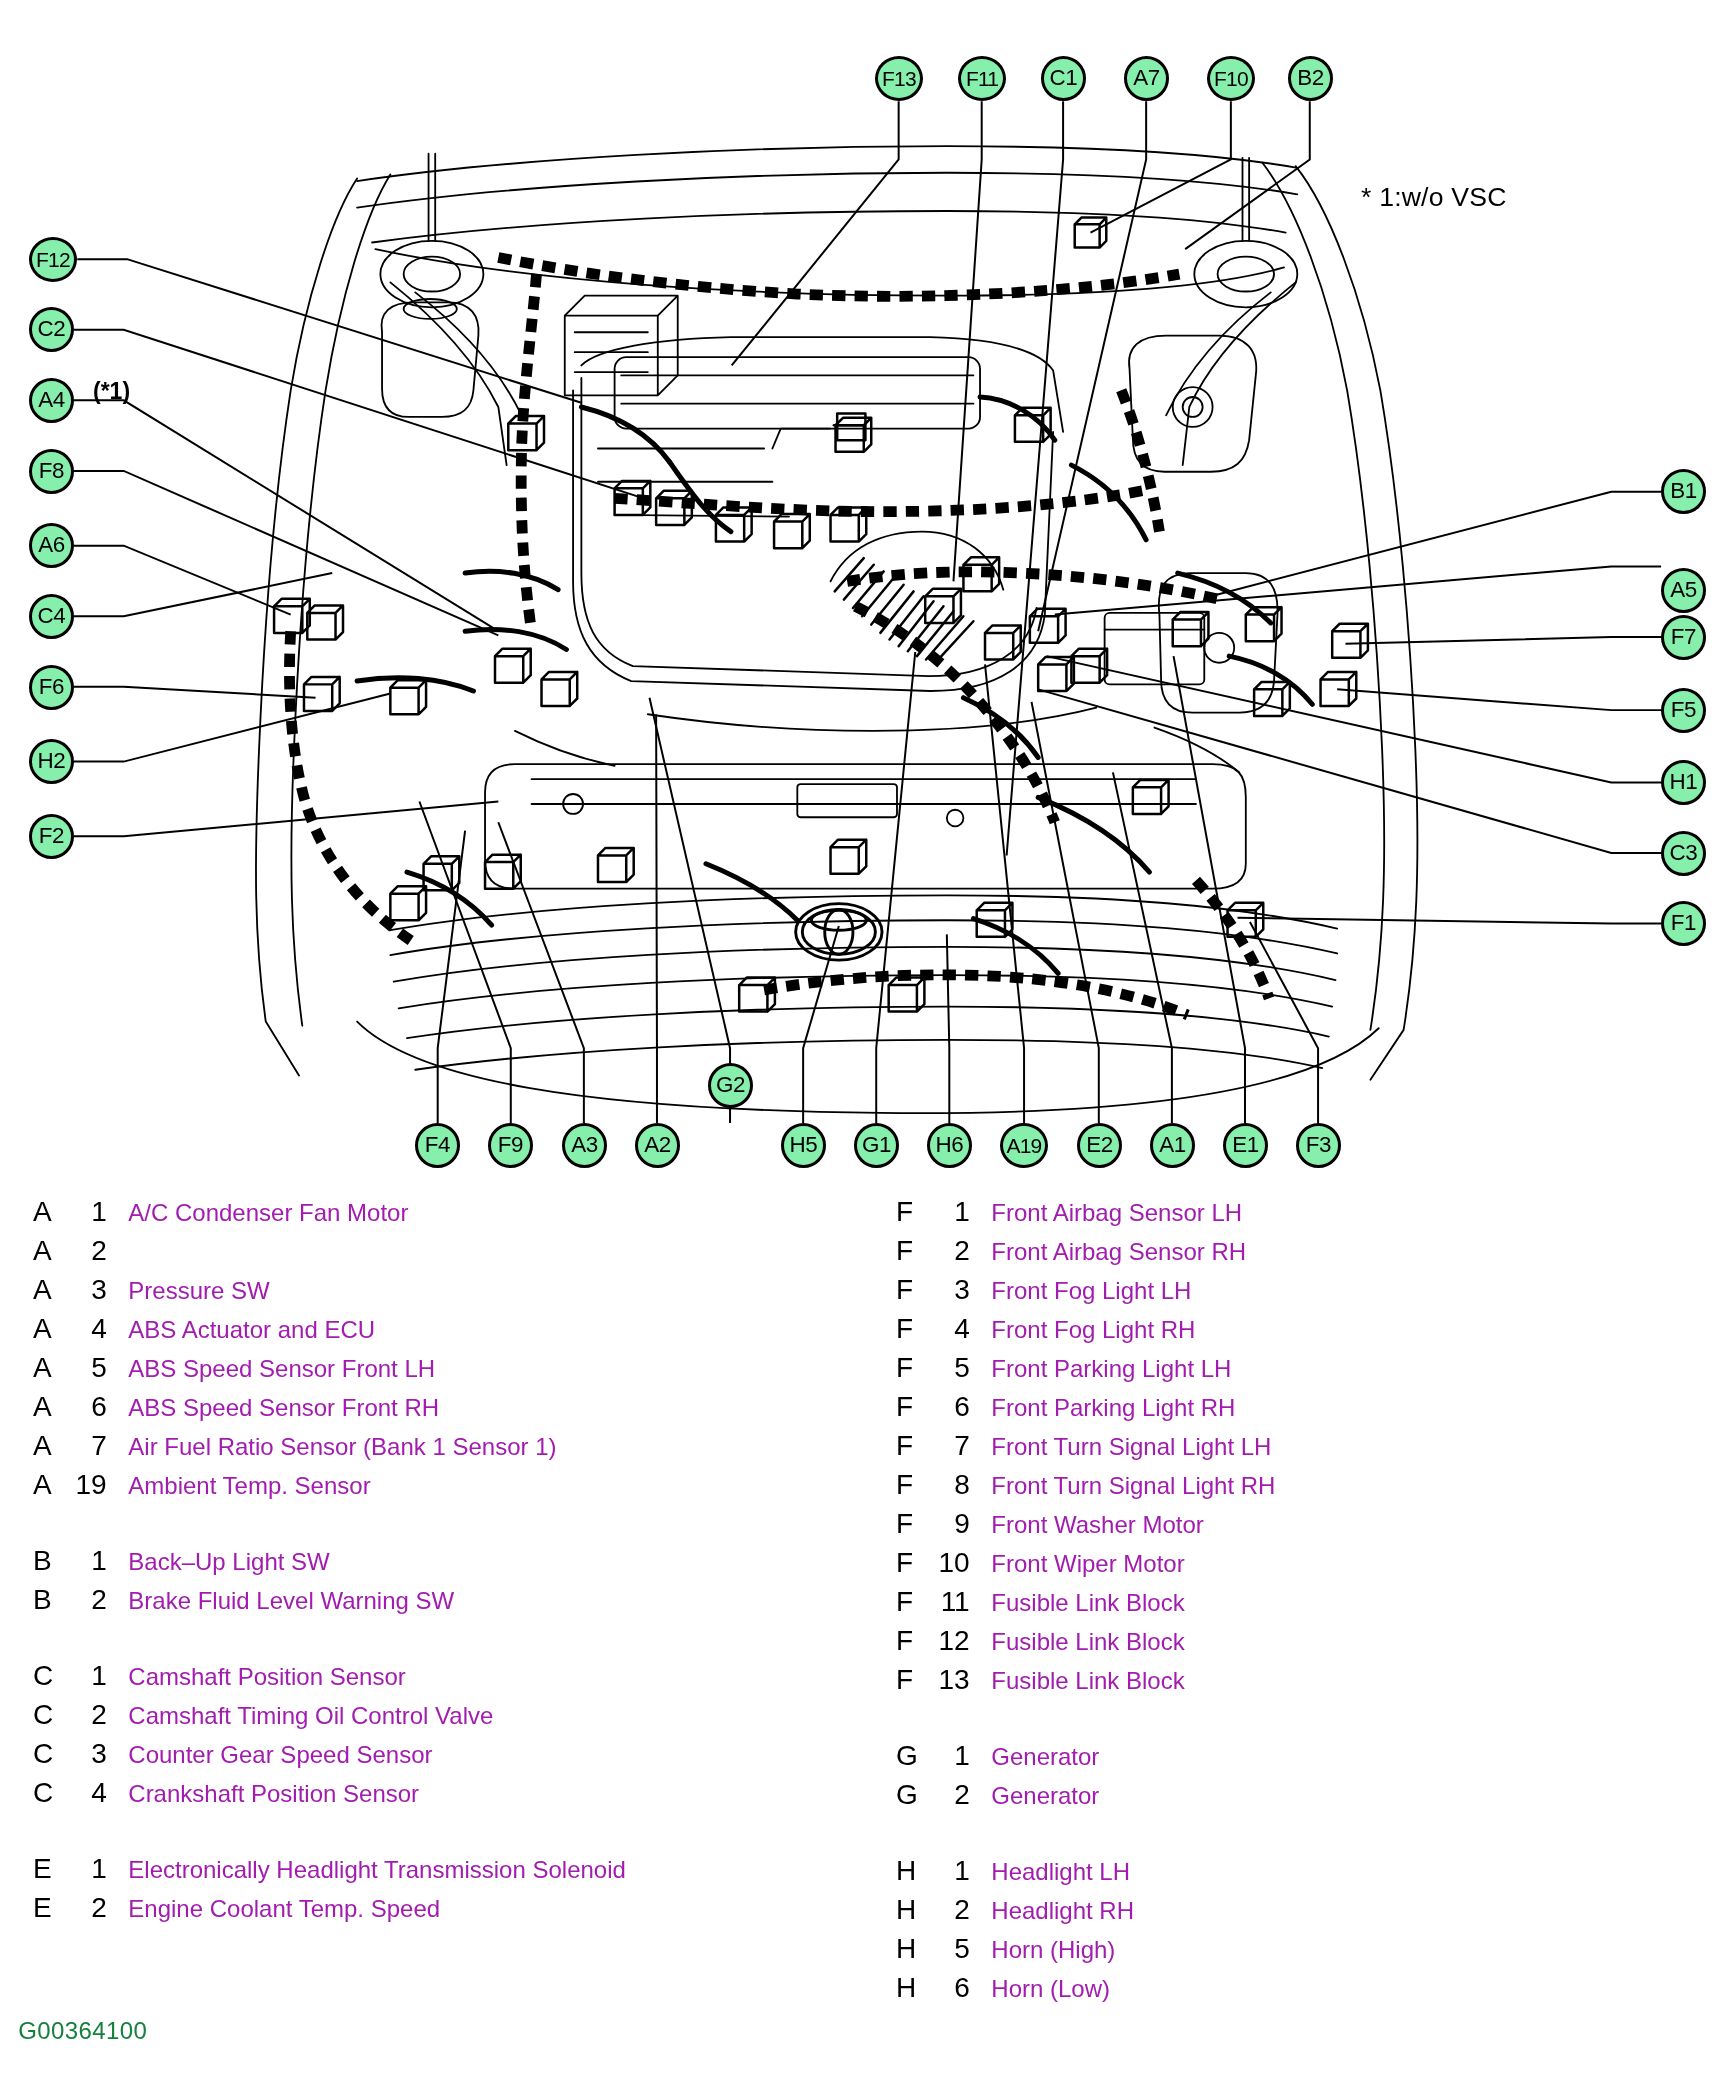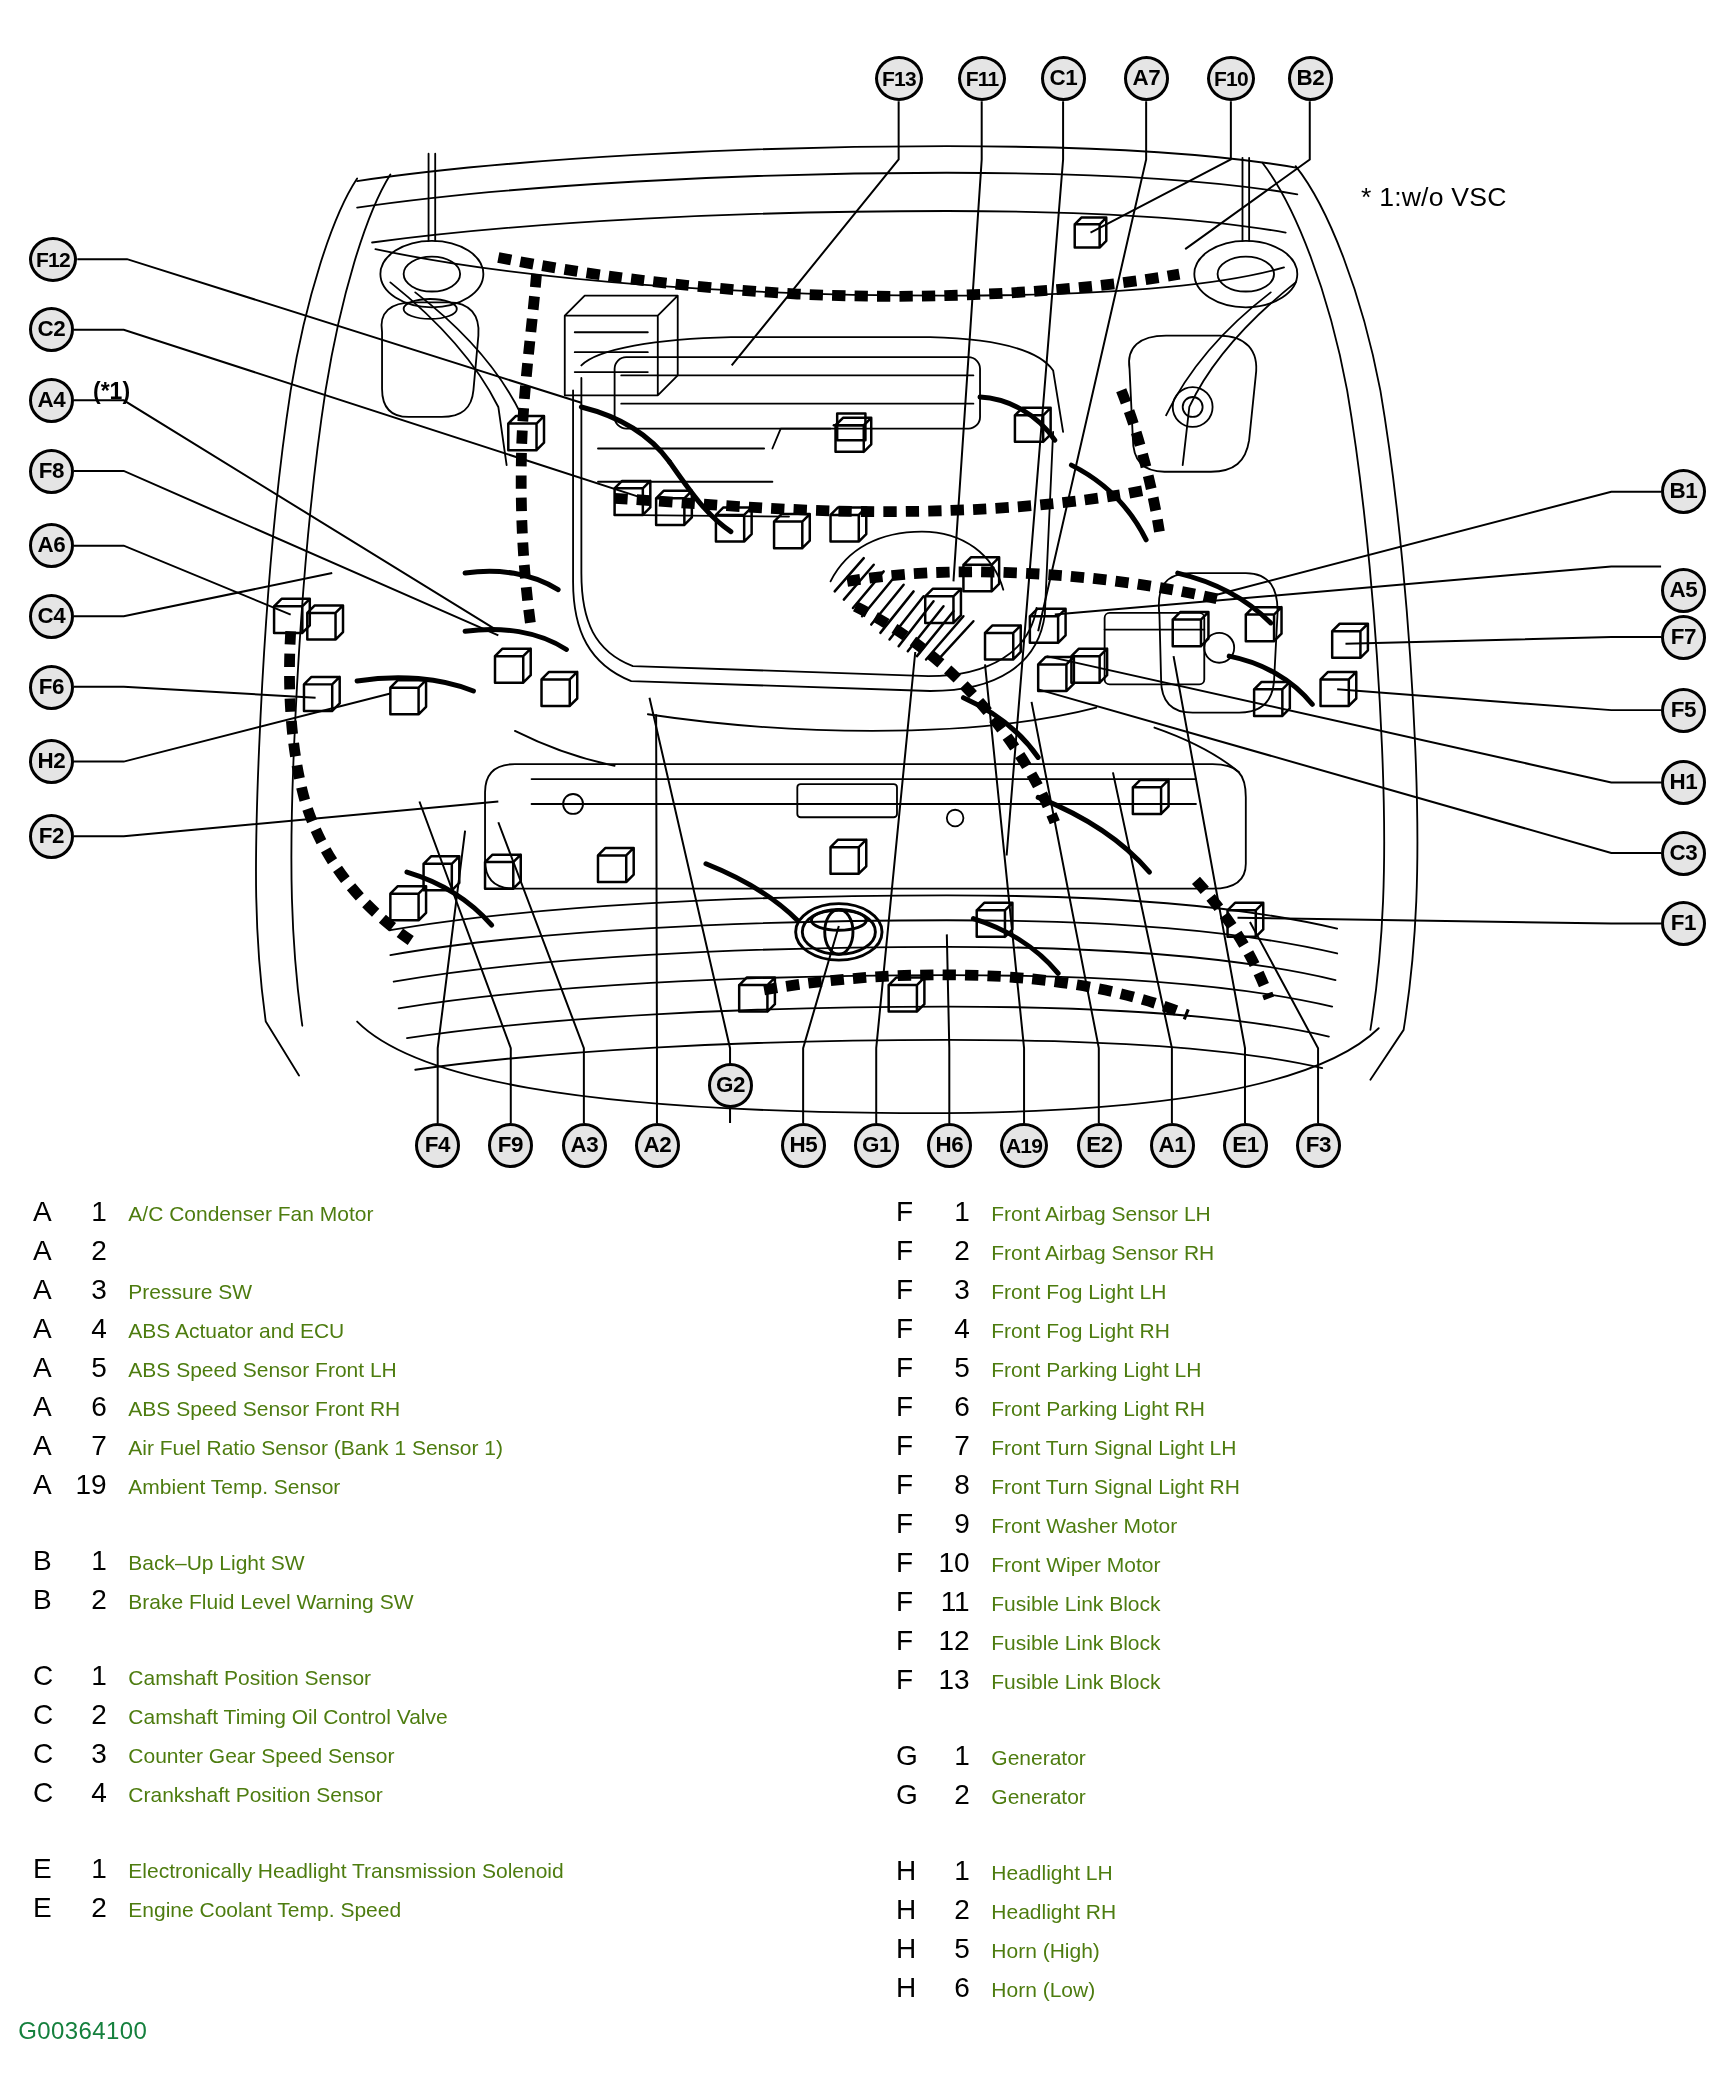--- a/index.html
+++ b/index.html
@@ -53,26 +53,26 @@
     white-space: nowrap;
   }
 
   
   .callout {
     position: absolute;
     width: 45px;
     height: 45px;
     border: 3.3px solid #000;
     border-radius: 50%;
-    background: #e5e5e5;
+    background: #86efac;
     display: flex;
     align-items: center;
     justify-content: center;
     font-size: 22.4px;
-    font-weight: 700;
+    font-weight: 400;
     color: #000;
     line-height: 1;
     letter-spacing: -0.4px;
     z-index: 5;
   }
   .callout.wide {
     width: 48px;
     font-size: 21px;
     letter-spacing: -0.8px;
   }
@@ -108,22 +108,22 @@
   }
   .legend-num {
     display: inline-block;
     width: 47px;
     font-size: 28px;
     color: #000;
     text-align: right;
     padding-right: 3.3px;
   }
   .legend-desc {
-    font-size: 21px;
-    color: #4d7c0f;
+    font-size: 24px;
+    color: #a21caf;
     padding-left: 18.3px;
   }
 
   
   #footer-code {
     position: absolute;
     left: 18.3px;
     top: 2017px;
     font-size: 24px;
     color: #15803d;

